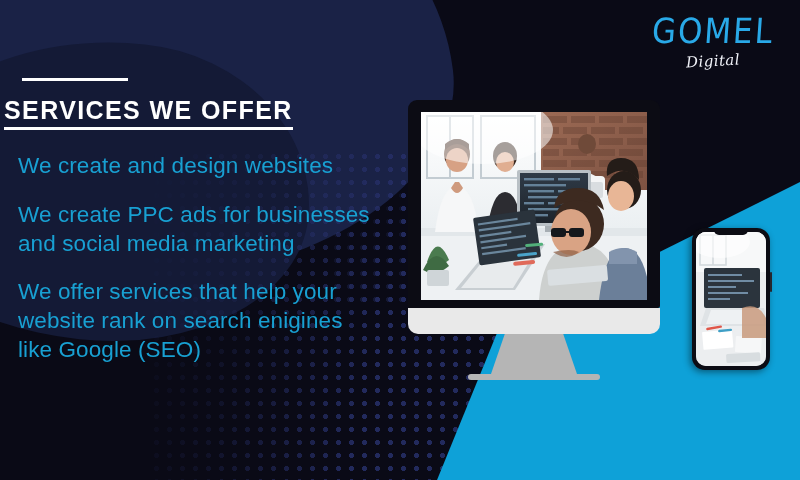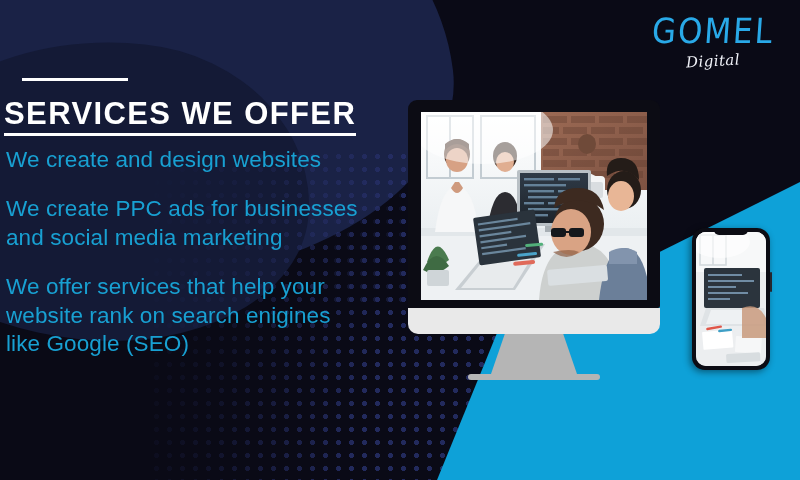--- a/index.html
+++ b/index.html
@@ -90,28 +90,28 @@
     height: 3px;
     background: #ffffff;
     margin: 0 0 16px 22px;
   }
   .headline {
     display: inline-block;
     margin: 0 0 10px 4px;
     padding-bottom: 3px;
     border-bottom: 3px solid #ffffff;
     color: #ffffff;
-    font-size: 31px;
+    font-size: 25px;
     font-weight: 700;
     letter-spacing: 1.4px;
     line-height: 1.08;
     white-space: nowrap;
   }
   .service-list {
-    margin: 0;
+    margin: 12px;
     padding: 0;
     list-style: none;
   }
   .service-item {
     color: #18a0d2;
     font-size: 22.5px;
     line-height: 1.28;
     letter-spacing: .1px;
     margin: 0 0 20px 6px;
     max-width: 356px;

